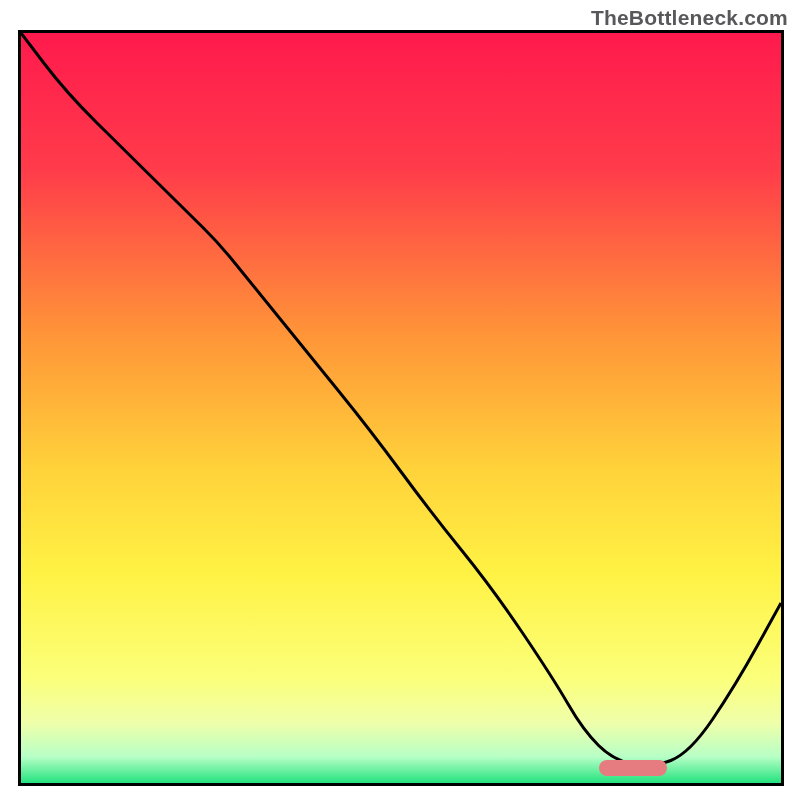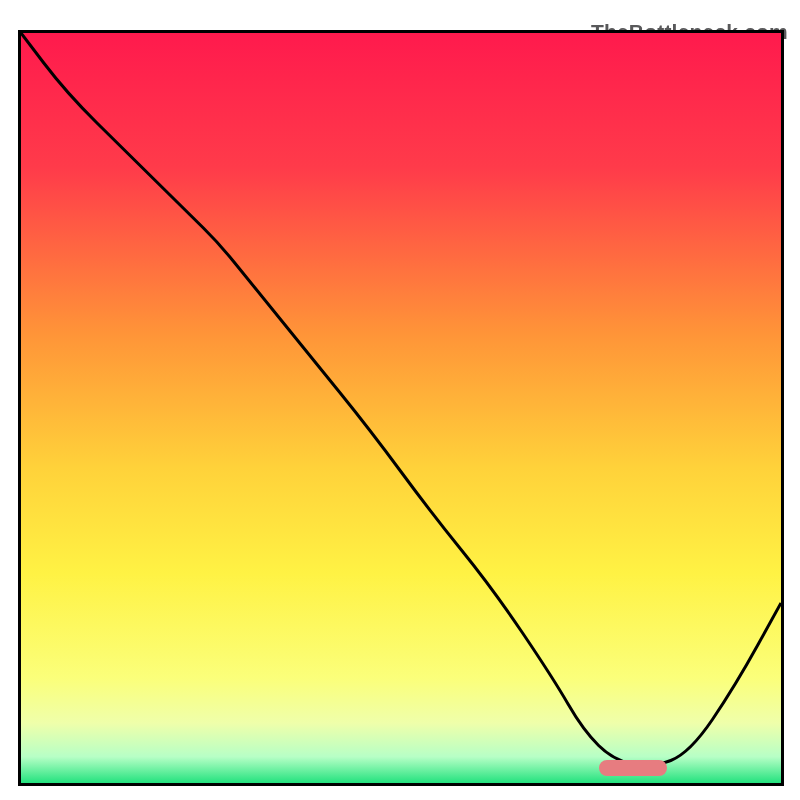--- a/index.html
+++ b/index.html
@@ -10,21 +10,21 @@
     background: #ffffff;
     font-family: Arial, Helvetica, sans-serif;
   }
   .wrap {
     position: relative;
     width: 800px;
     height: 800px;
   }
   .watermark {
     position: absolute;
-    top: 20px;
+    top: 6px;
     right: 12px;
     font-size: 21px;
     font-weight: 600;
     color: #58585a;
     letter-spacing: 0.2px;
   }
   .plot-outer {
     position: absolute;
     left: 18px;
     top: 30px;

